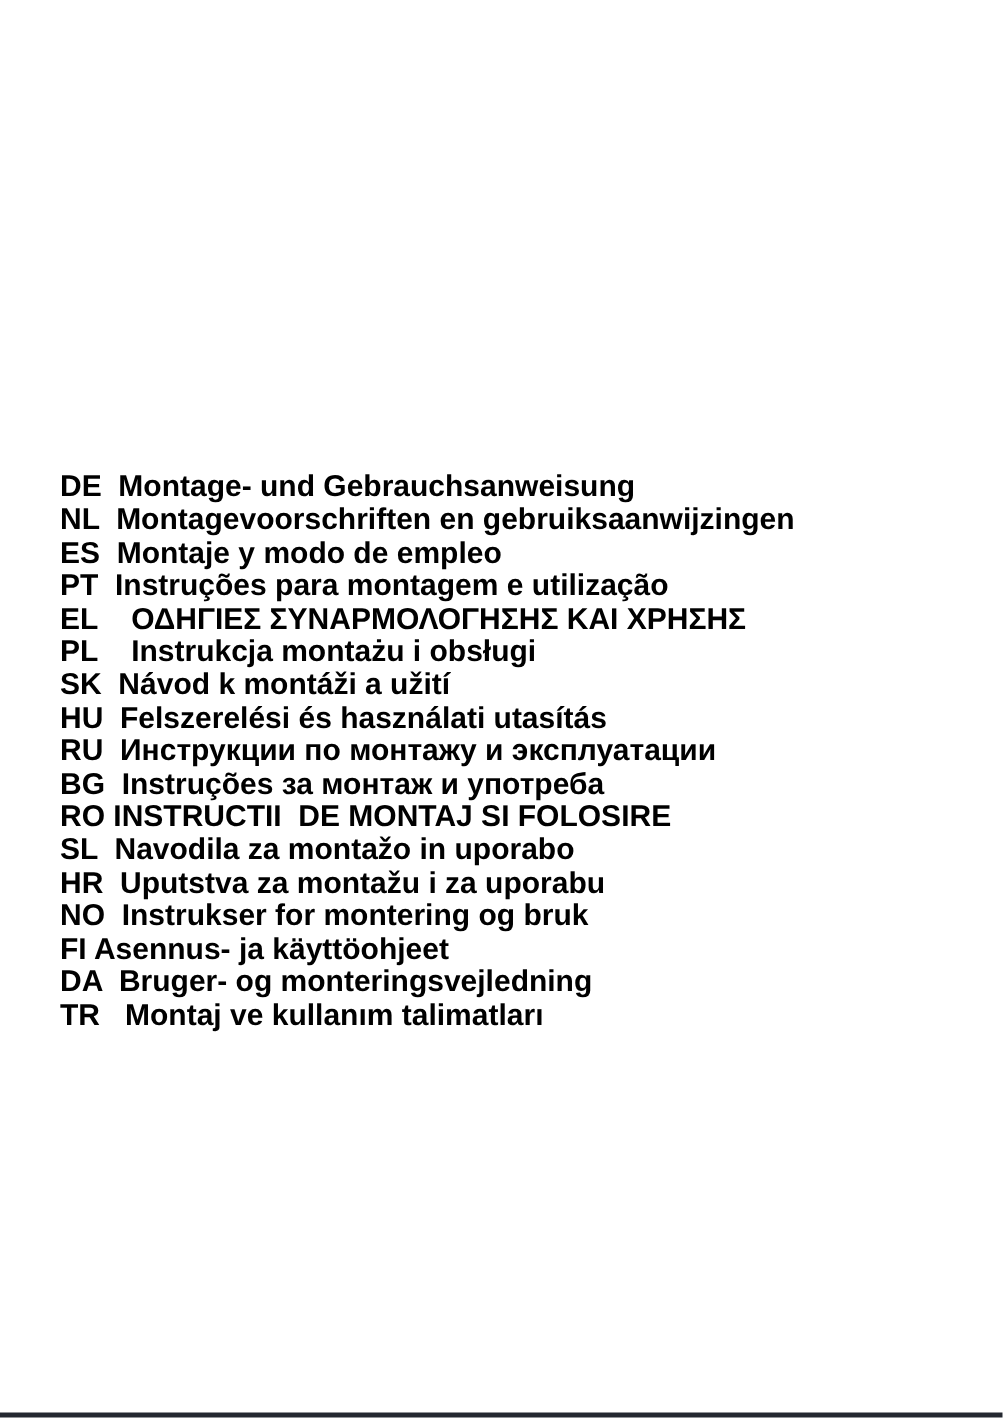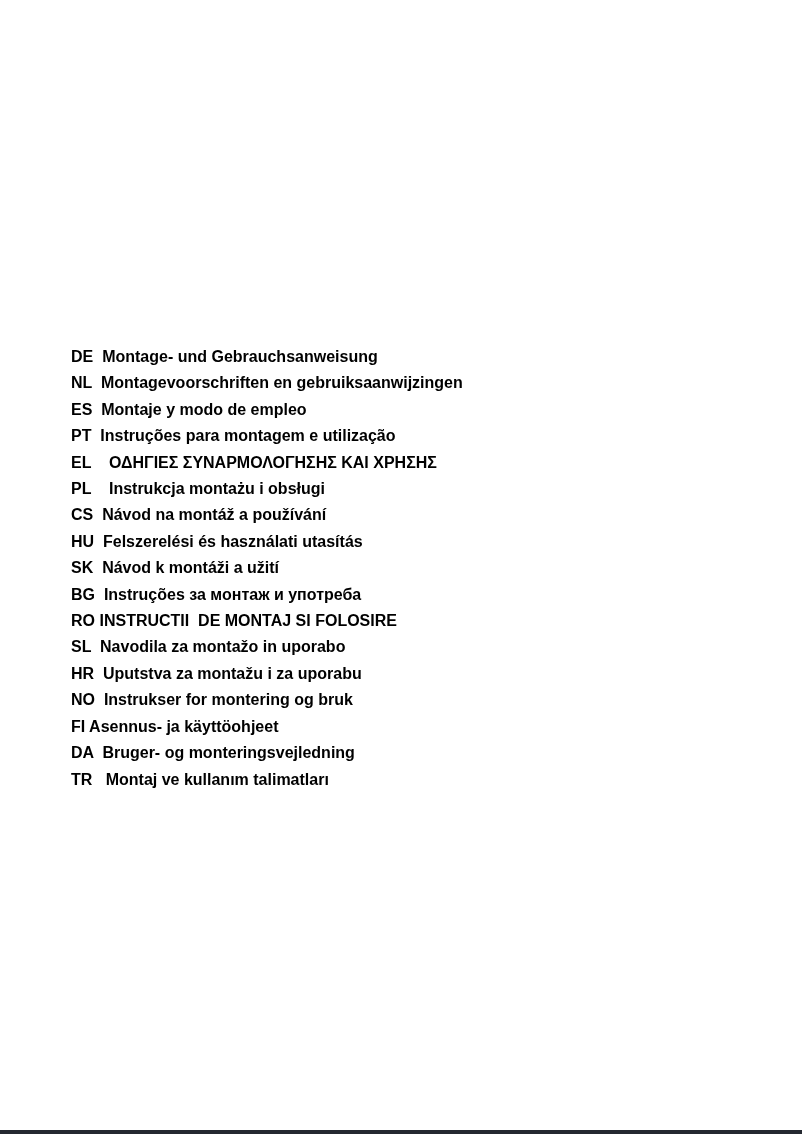--- a/index.html
+++ b/index.html
@@ -15,26 +15,25 @@
     font-family: "Liberation Sans", sans-serif;
   }
   .page {
     position: absolute;
     inset: 0;
     background: var(--background, #ffffff);
   }
   .language-list {
     position: absolute;
     left: 48px;
-    top: 344px;
+    top: 377px;
     color: var(--text, #000000);
     font-weight: 700;
-    font-size: 16px;
+    font-size: 24px;
     line-height: 26.4px;
-    margin-left: 23px;
   }
   .line {
     white-space: pre;
   }
   .footer-rule {
     position: absolute;
     left: 0;
     top: 1130px;
     width: 802px;
     height: 4px;
@@ -45,23 +44,23 @@
 <body>
 
 <div class="page">
   <div class="language-list">
     <div class="line"><span>DE</span><span>  </span><span>Montage- und Gebrauchsanweisung</span></div>
     <div class="line"><span>NL</span><span>  </span><span>Montagevoorschriften en gebruiksaanwijzingen</span></div>
     <div class="line"><span>ES</span><span>  </span><span>Montaje y modo de empleo</span></div>
     <div class="line"><span>PT</span><span>  </span><span>Instruções para montagem e utilização</span></div>
     <div class="line"><span>EL</span><span>    </span><span>ΟΔΗΓΙΕΣ ΣΥΝΑΡΜΟΛΟΓΗΣΗΣ ΚΑΙ ΧΡΗΣΗΣ</span></div>
     <div class="line"><span>PL</span><span>    </span><span>Instrukcja montażu i obsługi</span></div>
-    <div class="line"><span>CS</span><span>  </span><span>Návod na montáž a používání</span></div>
+    <div class="line"><span>SK</span><span>  </span><span>Návod k montáži a užití</span></div>
     <div class="line"><span>HU</span><span>  </span><span>Felszerelési és használati utasítás</span></div>
-    <div class="line"><span>SK</span><span>  </span><span>Návod k montáži a užití</span></div>
+    <div class="line"><span>RU</span><span>  </span><span>Инструкции по монтажу и эксплуатации</span></div>
     <div class="line"><span>BG</span><span>  </span><span>Instruções за монтаж и употреба</span></div>
     <div class="line"><span>RO</span><span> </span><span>INSTRUCTII  DE MONTAJ SI FOLOSIRE</span></div>
     <div class="line"><span>SL</span><span>  </span><span>Navodila za montažo in uporabo</span></div>
     <div class="line"><span>HR</span><span>  </span><span>Uputstva za montažu i za uporabu</span></div>
     <div class="line"><span>NO</span><span>  </span><span>Instrukser for montering og bruk</span></div>
     <div class="line"><span>FI</span><span> </span><span>Asennus- ja käyttöohjeet</span></div>
     <div class="line"><span>DA</span><span>  </span><span>Bruger- og monteringsvejledning</span></div>
     <div class="line"><span>TR</span><span>   </span><span>Montaj ve kullanım talimatları</span></div>
   </div>
   <div class="footer-rule"></div>

